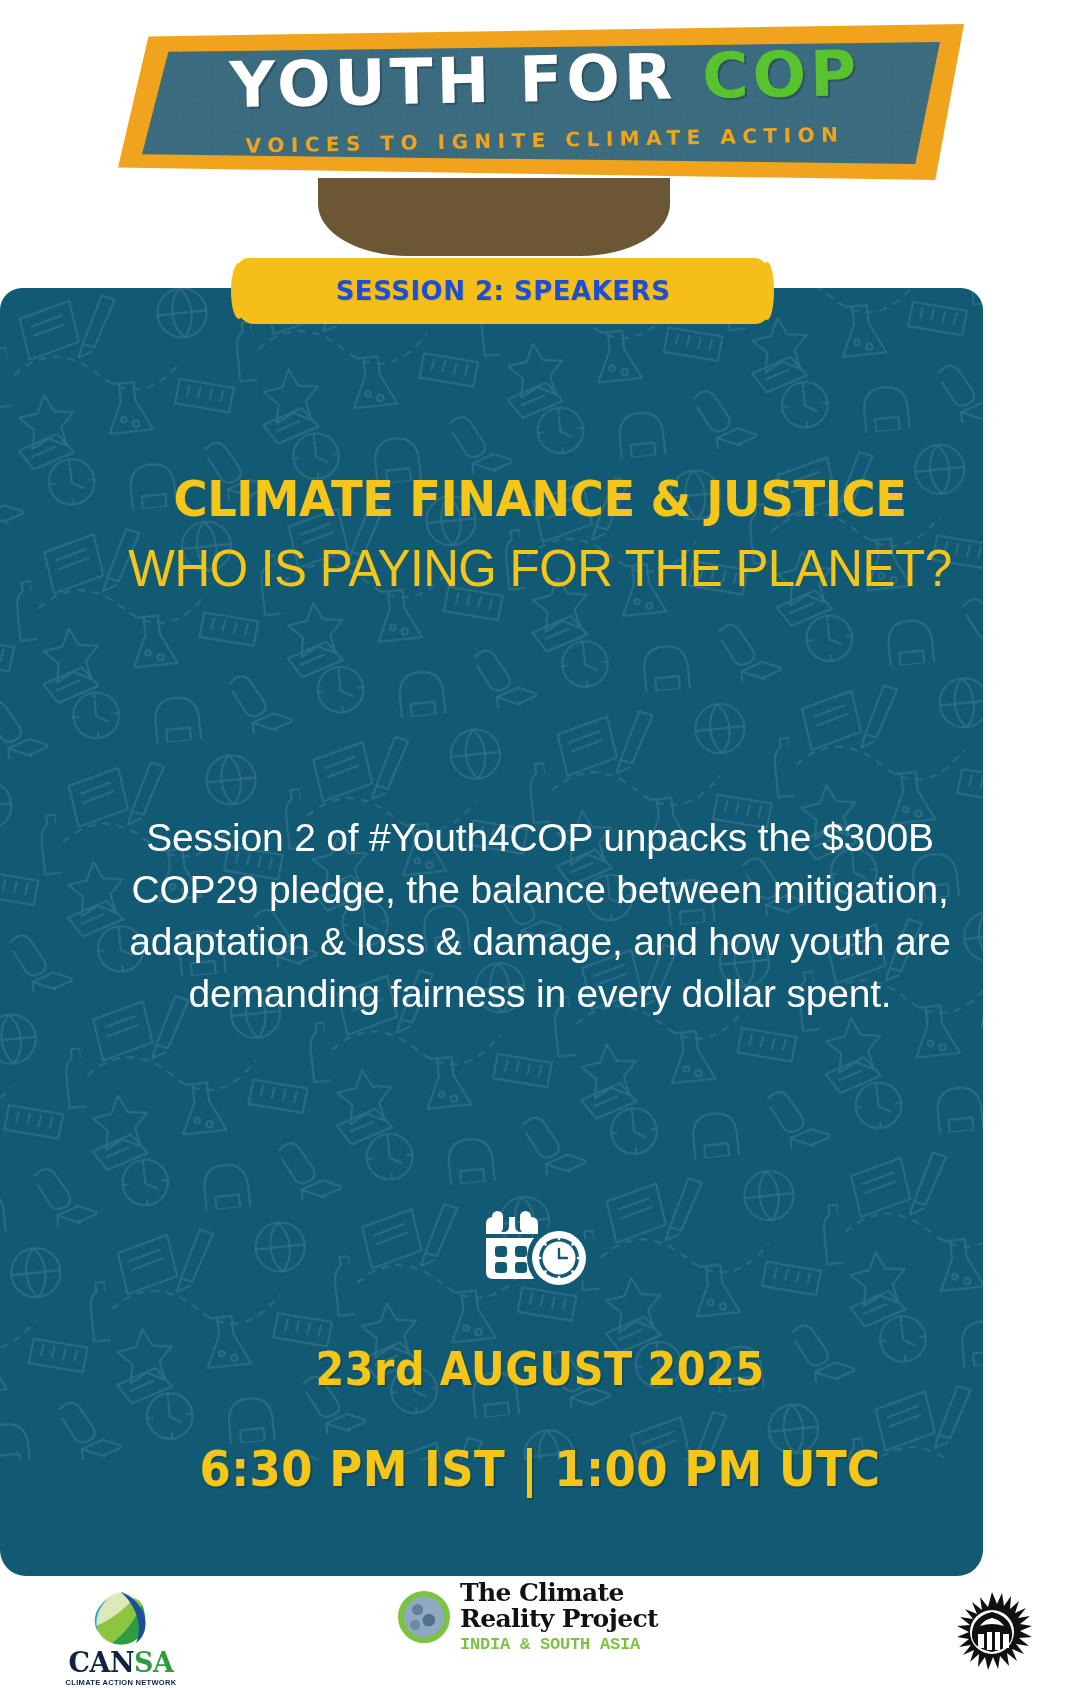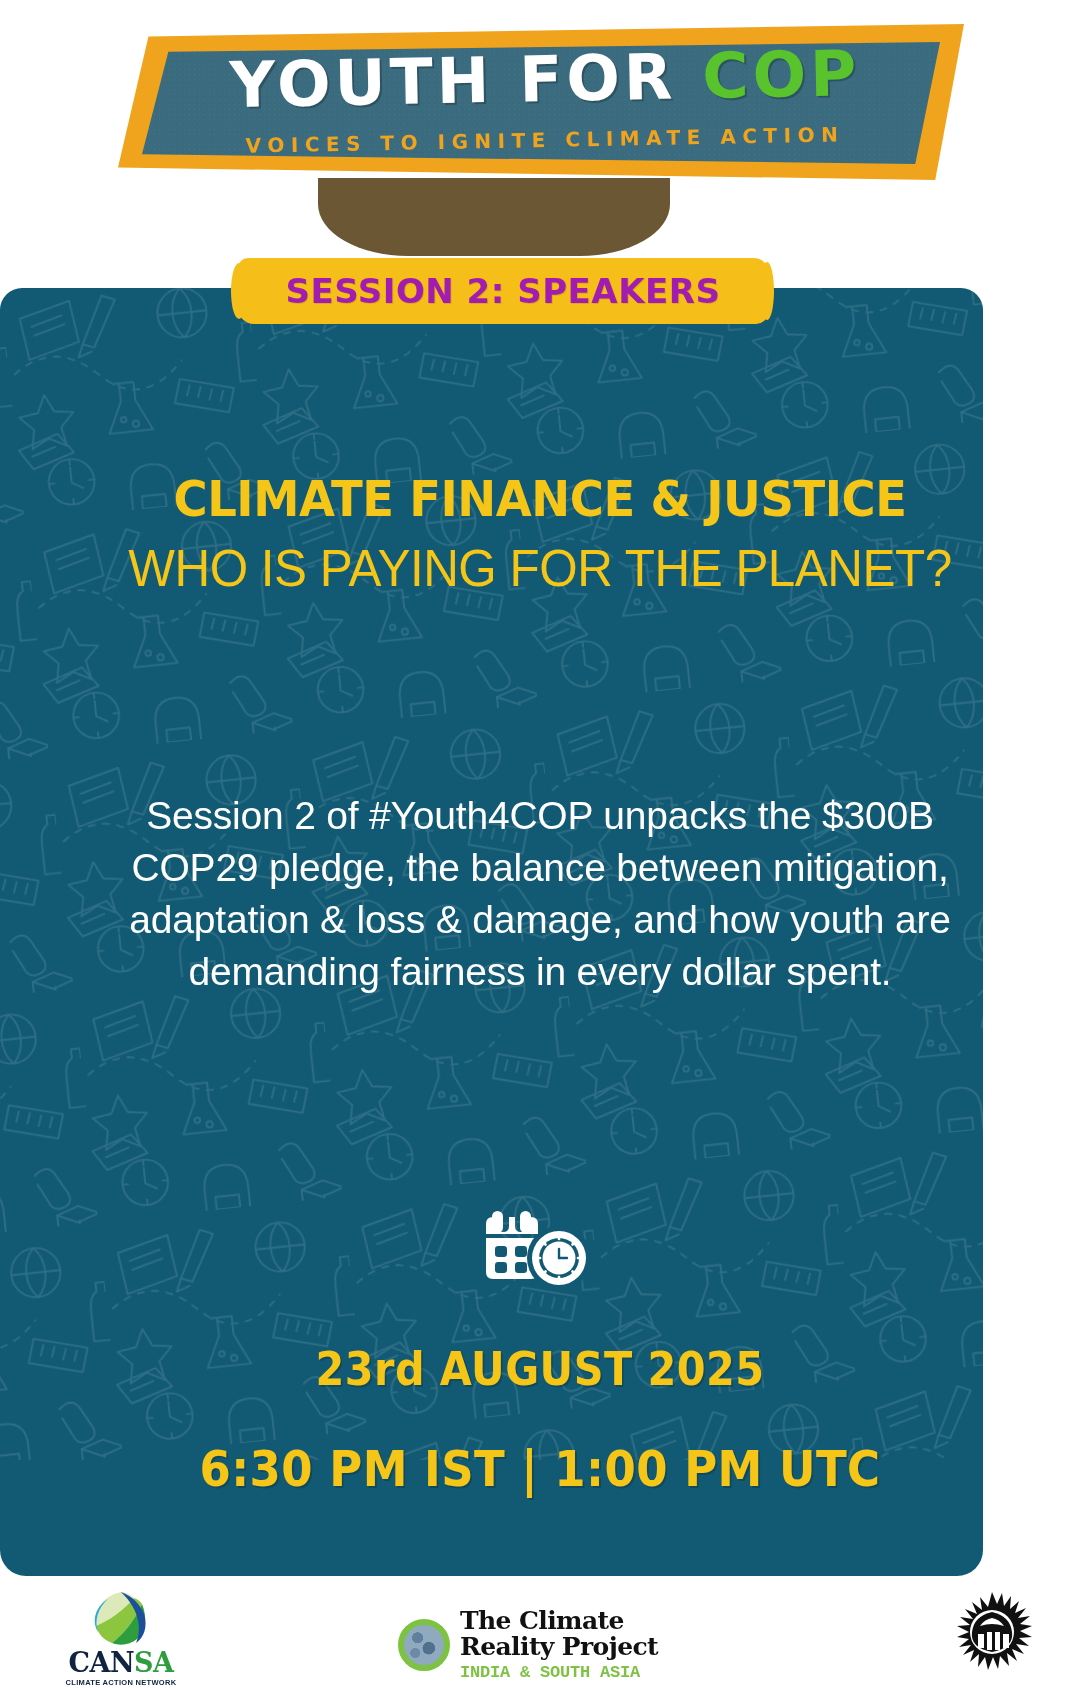--- a/index.html
+++ b/index.html
@@ -113,22 +113,22 @@
   #session-badge::before{
     content:""; position:absolute; left:-7px; top:5px; width:16px; height:56px;
     background:#F5BE18; border-radius:50%;
   }
   #session-badge::after{
     content:""; position:absolute; right:-6px; top:4px; width:14px; height:58px;
     background:#F5BE18; border-radius:50%;
   }
   #session-badge-label{
     font-family:"DejaVu Sans", sans-serif;
-    font-weight:bold; font-size:34px; letter-spacing:.5px;
-    color:#a21caf;
+    font-weight:bold; font-size:26px; letter-spacing:.5px;
+    color:#1d4ed8;
     position:relative; z-index:2;
     text-shadow:1px 1px 0 rgba(0,0,0,.10);
   }
 
   
   #panel {
     position:absolute; left:0; top:288px; width:983px; height:1288px;
     background:#125A73;
     border-radius:22px 22px 26px 26px;
     overflow:hidden;
@@ -151,21 +151,21 @@
     color:#F5C518;
     transform:scaleX(.95);
   }
   .subhead {
     position:absolute; top:396px; left:0; width:1080px; text-align:center;
     font-family:"DejaVu Sans", sans-serif;
     font-weight:bold; font-size:31px; letter-spacing:.2px;
     color:#ffffff;
   }
   .body-copy {
-    position:absolute; top:502px; left:86px; width:908px; text-align:center;
+    position:absolute; top:524px; left:86px; width:908px; text-align:center;
     font-family:"Liberation Sans", sans-serif;
     font-weight:normal; font-size:39px; line-height:1.33;
     color:#ffffff;
     letter-spacing:-.2px;
   }
 
   
   #datetime-icon {
     position:absolute; top:920px; left:0; width:1080px;
     display:flex; justify-content:center;
@@ -194,21 +194,21 @@
     display:flex; align-items:center;
   }
   .logo-slot { position:absolute; display:flex; align-items:center; }
   #cansa-logo { left:46px; top:14px; width:150px; flex-direction:column; }
   #cansa-mark { width:62px; height:56px; position:relative; }
   #cansa-text { font-family:"DejaVu Serif", serif; font-weight:bold; font-size:27px; letter-spacing:-.5px; line-height:1; margin-top:3px;}
   #cansa-text .dk { color:#10243F; }
   #cansa-text .gr { color:#2E9D3E; }
   #cansa-sub1 { font-family:"Liberation Sans",sans-serif; font-size:7.5px; font-weight:bold; color:#10243F; letter-spacing:.3px; margin-top:2px;}
 
-  #crp-logo { left:398px; top:32px; }
+  #crp-logo { left:398px; top:4px; }
   #crp-globe { width:52px; height:52px; border-radius:50%; border:6px solid #7DC242; background:#8FA9BE; position:relative; overflow:hidden; }
   #crp-globe::after{
     content:""; position:absolute; inset:0;
     background:
       radial-gradient(circle at 34% 32%, #5f7f9c 14%, transparent 15%),
       radial-gradient(circle at 62% 58%, #50708d 18%, transparent 19%),
       radial-gradient(circle at 28% 70%, #6d8aa5 12%, transparent 13%);
   }
   #crp-textwrap { margin-left:10px; }
   .crp-l1, .crp-l2 { font-family:"DejaVu Serif", serif; font-weight:bold; font-size:25px; color:#111111; line-height:1.04; letter-spacing:-.6px;}

